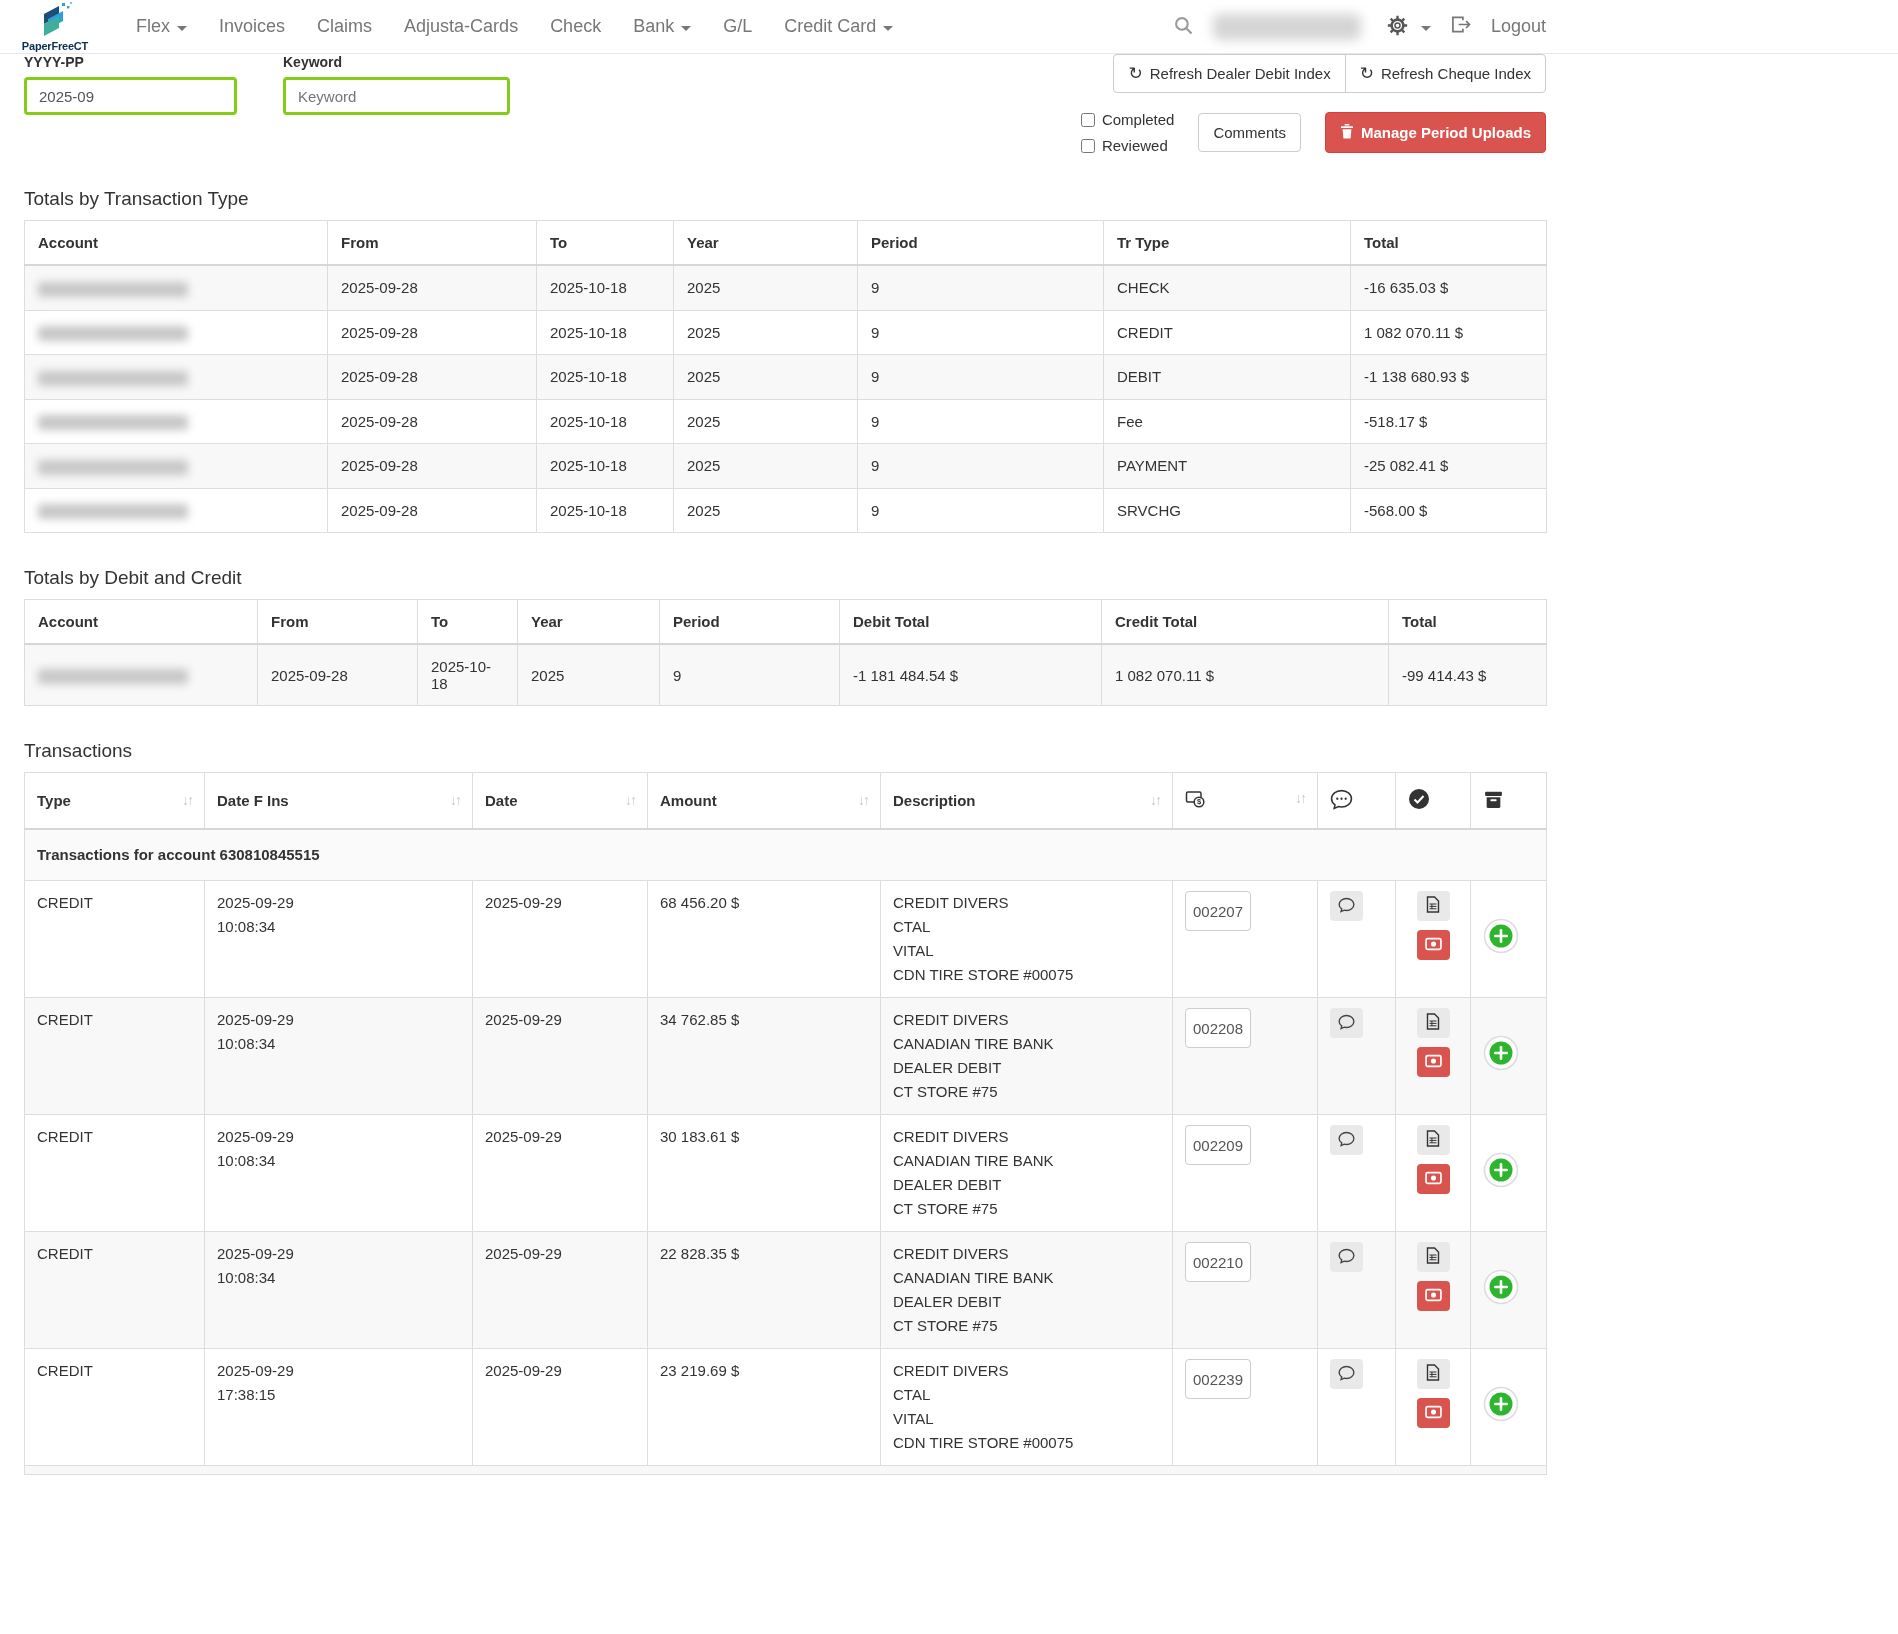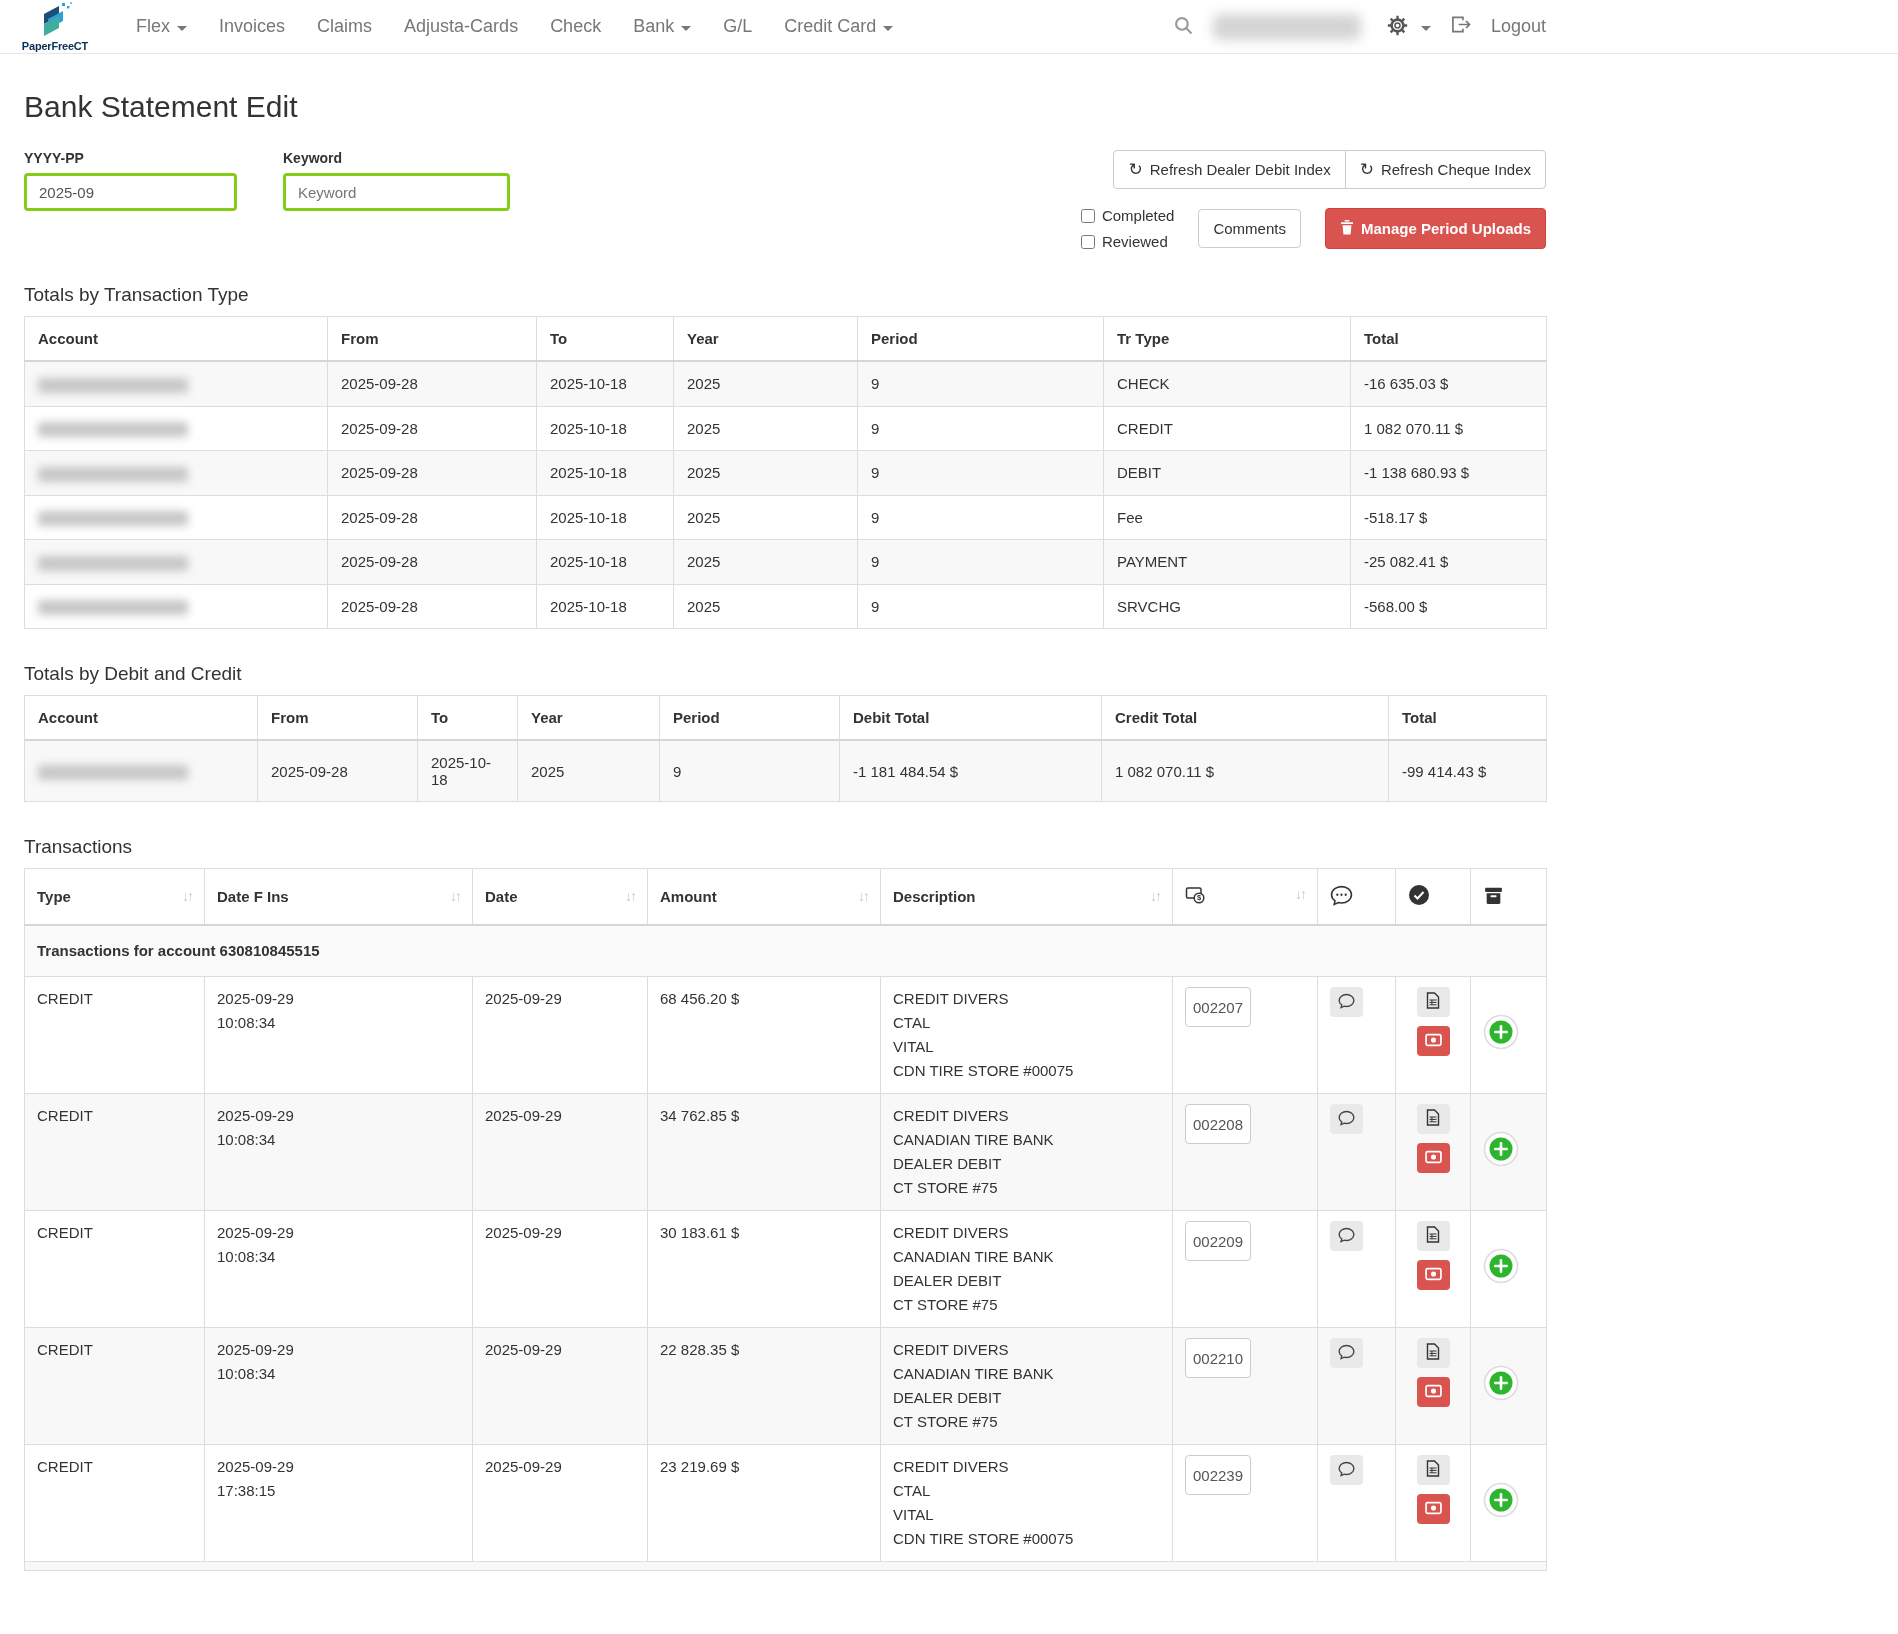--- a/index.html
+++ b/index.html
@@ -138,21 +138,20 @@
             <path d="M8 9.5h11M15.8 5.8l3.6 3.7-3.6 3.7"></path>
           </svg>
         </span>
         <span>Logout</span>
       </span>
     </div>
   </div>
 </nav>
 
 <div class="container">
-  <h1 class="page-title">Bank Statement Edit</h1>
 
   <div class="filter-bar">
     <div class="fields">
       <div class="field">
         <label>YYYY-PP</label>
         <input class="inp-period" type="text" value="2025-09" style="">
       </div>
       <div class="field">
         <label>Keyword</label>
         <input class="inp-keyword" type="text" placeholder="Keyword" style="">

